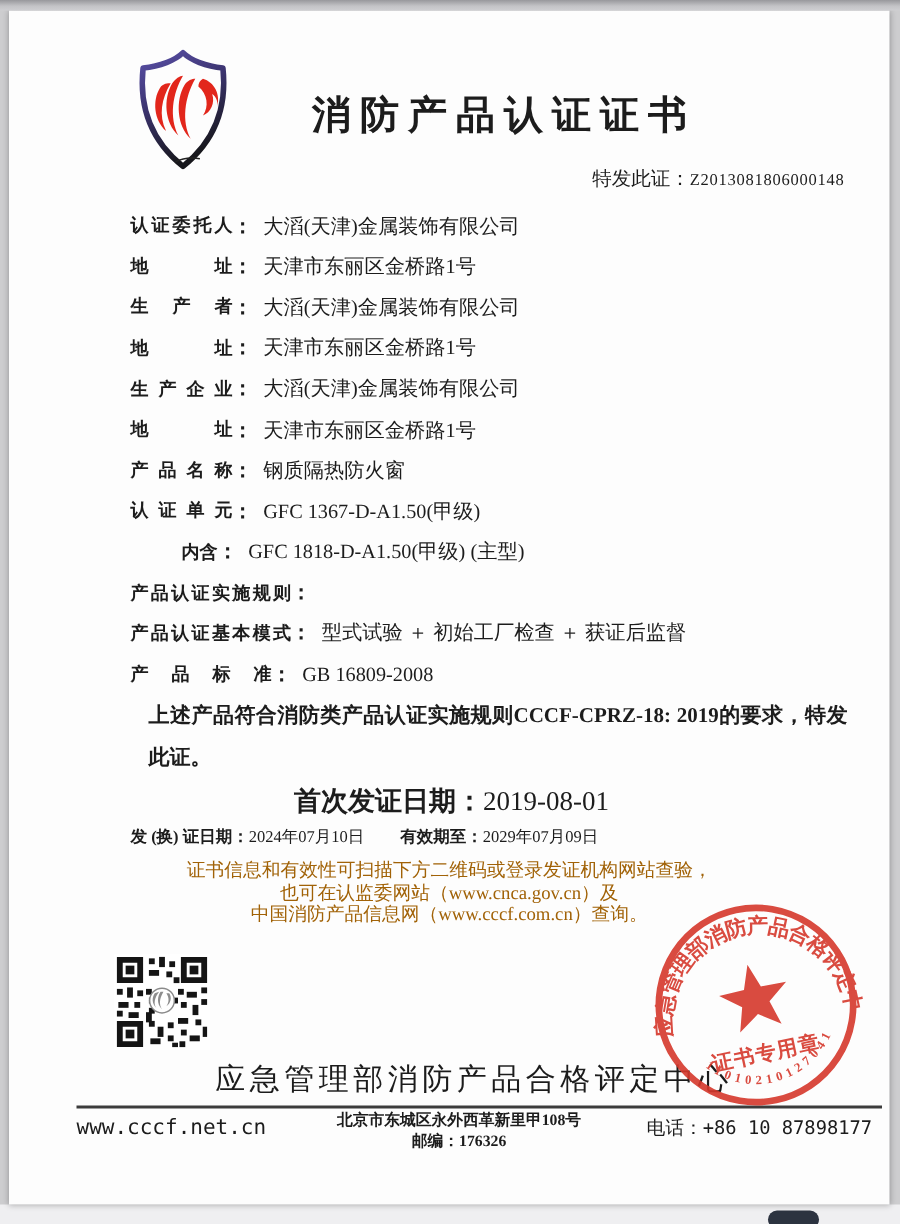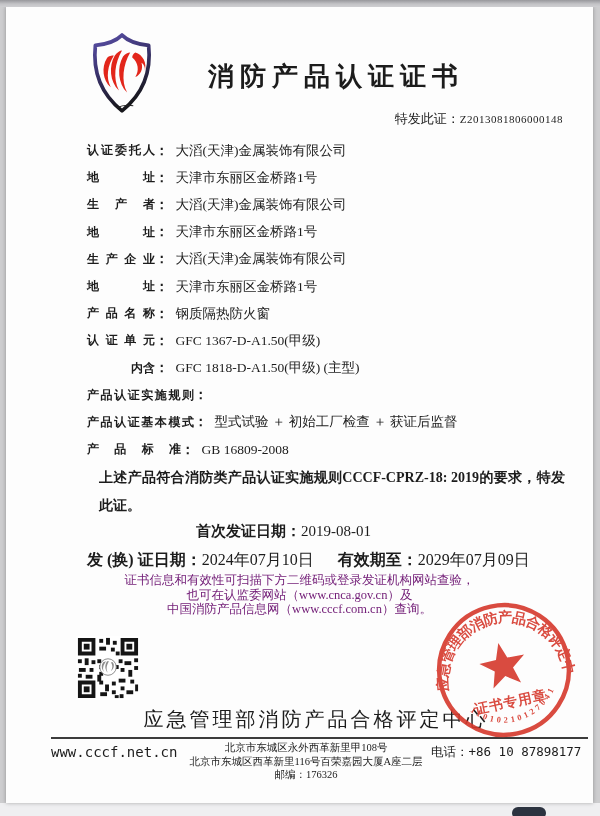--- a/index.html
+++ b/index.html
@@ -20,48 +20,48 @@
   .certno{position:absolute;top:103px;right:30px;font-size:13px;white-space:nowrap}
   .certno .num{font-family:Liberation Serif, serif;font-size:11px;letter-spacing:.5px}
 
   .fields{position:absolute;left:81px;top:130px;right:14px}
   .row{height:27.2px;display:flex;align-items:center;white-space:nowrap}
   .lbl{font-weight:bold;font-size:12px;display:inline-block;text-align:justify;text-align-last:justify;flex:none}
   .w-std{width:68px}
   .w-long{width:107px}
   .w-mid{width:94px}
   .lbl-auto{width:auto;text-align-last:auto}
-  .row-inner{margin-left:44px}
+  .row-inner{margin-left:34px}
   .colon{font-weight:bold;font-size:13.5px;margin-right:7px;flex:none}
   .val{font-size:13.5px}
 
   .statement{position:absolute;left:93px;top:457px;right:28px;
     font-size:14px;font-weight:bold;line-height:27.5px;text-align:justify}
-  .first-issue{position:absolute;left:190px;top:515px;font-size:15px;white-space:nowrap}
-  .issue-line{position:absolute;left:81px;top:543px;font-size:16px;white-space:nowrap}
+  .first-issue{position:absolute;left:190px;top:515px;font-size:18px;white-space:nowrap}
+  .issue-line{position:absolute;left:81px;top:543px;font-size:11px;white-space:nowrap}
   .b{font-weight:bold}
   .gap{display:inline-block;width:24px}
 
   .note{position:absolute;left:0;right:0;top:566px;text-align:center;
-    font-size:12.5px;line-height:14.7px;color:#701a75}
+    font-size:12.5px;line-height:14.7px;color:#a16207}
 
   .qr{position:absolute;left:70px;top:629px;width:64px;height:64px}
   .qr-cap{position:absolute;left:40px;top:698px;width:124px;text-align:center;
     font-size:12.5px;line-height:15.5px}
 
   .issuer{position:absolute;left:130px;top:699px;width:360px;text-align:center;
     font-size:20px;letter-spacing:3px;white-space:nowrap}
 
   .seal{position:absolute;left:427px;top:592px;width:142px;height:142px;
     transform:rotate(-12deg);opacity:.9;z-index:4}
 
   .footer-line{position:absolute;left:45px;top:730px;width:537px;border-top:2px solid #3c3c3c}
   .f-url{position:absolute;left:45px;top:737px;font-family:"DejaVu Sans Mono",monospace;font-size:14px}
   .f-center{position:absolute;left:150px;top:734px;width:300px;text-align:center;
-    font-size:10.5px;line-height:13.5px;font-weight:normal}
+    font-size:10.5px;line-height:13.5px;font-weight:bold}
   .f-phone{position:absolute;left:425px;top:737px;font-family:"DejaVu Sans Mono",monospace;font-size:12.5px}
 
   .chip{position:absolute;left:512px;top:807px;width:34px;height:12px;border-radius:6px;
     background:#2c3340;z-index:5}
 </style>
 </head>
 <body>
 
 <div class="page">
 
@@ -231,20 +231,19 @@
     <text x="80" y="122" text-anchor="middle" font-size="15.5" font-weight="bold" fill="#d6382c" letter-spacing="1">证书专用章</text>
     <text font-size="9.5" fill="#d6382c" font-weight="bold">
       <textPath href="#sealBot" startOffset="14" textLength="112" lengthAdjust="spacing">11010210127041</textPath>
     </text>
   </svg>
 
   <div class="footer-line"></div>
   <div class="f-url">www.cccf.net.cn</div>
   <div class="f-center">
     <div>北京市东城区永外西革新里甲108号</div>
-    <div>北京市东城区西革新里116号百荣嘉园大厦A座二层</div>
     <div>邮编：176326</div>
   </div>
   <div class="f-phone">电话：+86 10 87898177</div>
 
 </div>
 
 <div class="chip"></div>
 
 </body></html>

